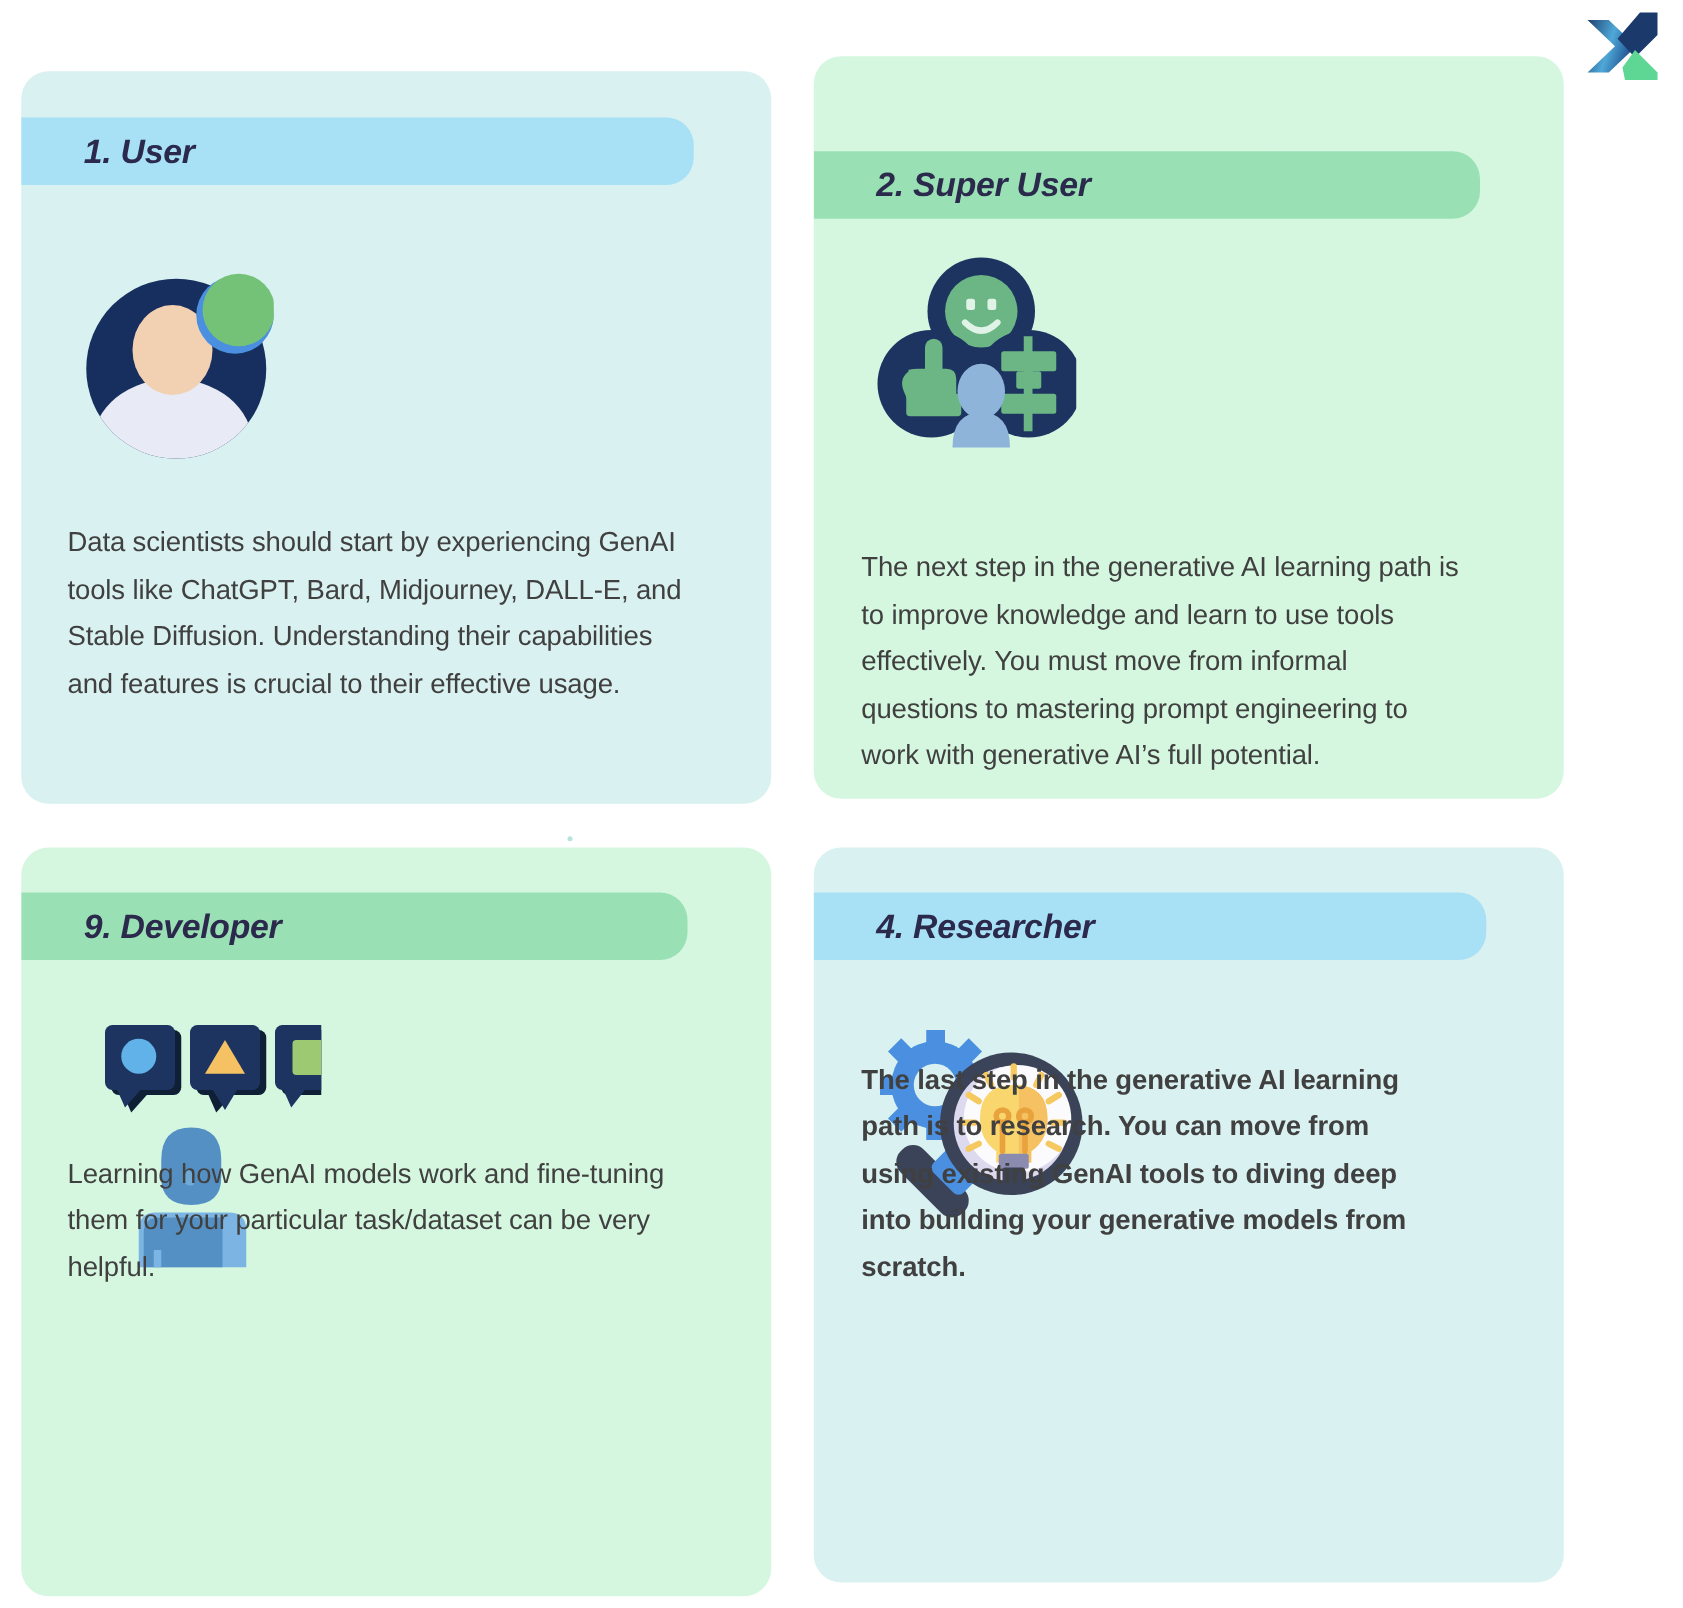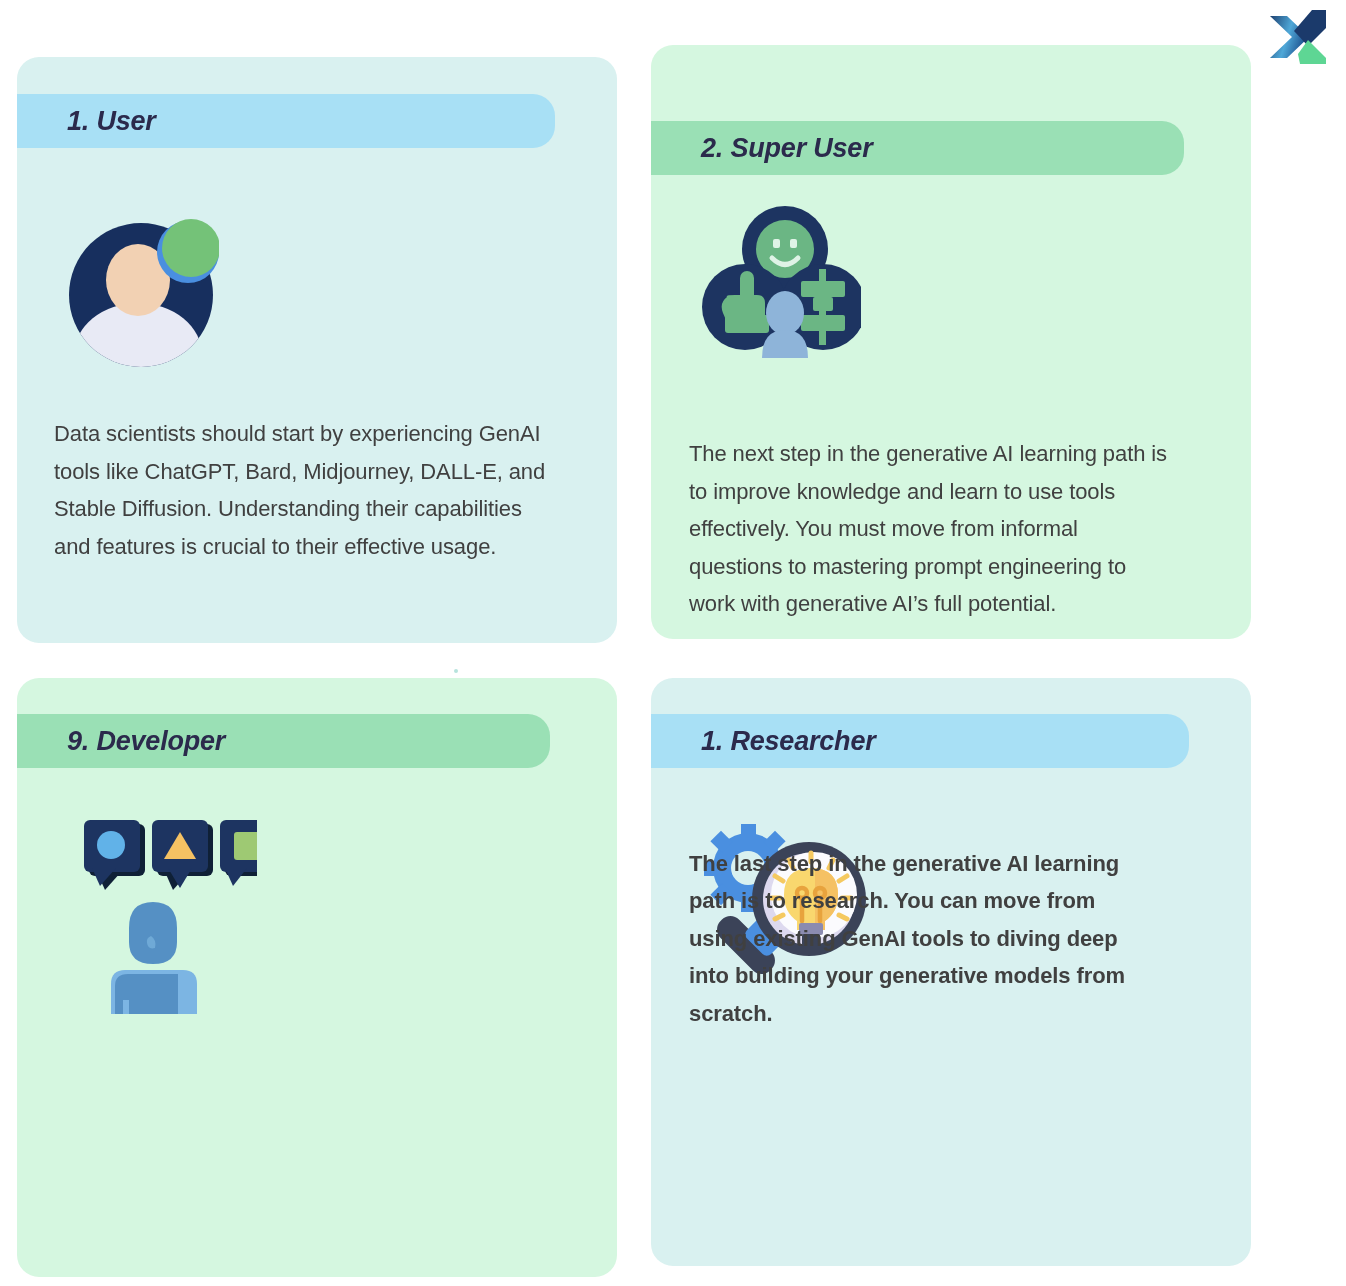--- a/index.html
+++ b/index.html
@@ -223,25 +223,26 @@
 
         <path d="M86 88 q24 0 24 26 v14 q0 22 -24 22 q-24 0 -24 -22 v-14 q0 -26 24 -26 z" fill="#5590c4"></path>
         <path d="M84 122 q6 4 4 12 q-7 2 -8 -5 q-1 -5 4 -7 z" fill="#6fa9d6"></path>
 
         <path d="M44 170 q0 -14 14 -14 h58 q14 0 14 14 v30 h-86 z" fill="#7cb5e3"></path>
         <path d="M48 172 q0 -12 13 -12 h50 v40 h-63 z" fill="#5590c4"></path>
         <rect x="56" y="186" width="6" height="14" fill="#7cb5e3"></rect>
       </svg>
     </div>
 
+    <div class="card-body">Learning how GenAI models work and fine-tuning them for your particular task/dataset can be very helpful.</div>
   </div>
 
   <div class="card card--c4">
     <div class="card-header">
-      <span class="card-title">1. Researcher</span>
+      <span class="card-title">4. Researcher</span>
     </div>
 
     <div class="card-icon">
       <svg width="180" height="180" viewBox="0 0 180 180" aria-hidden="true">
 
         <g fill="#4a8fe0">
           <circle cx="47" cy="48" r="35"></circle>
           <g>
             <rect x="40" y="4" width="15" height="16"></rect>
             <rect x="40" y="76" width="15" height="16"></rect>

